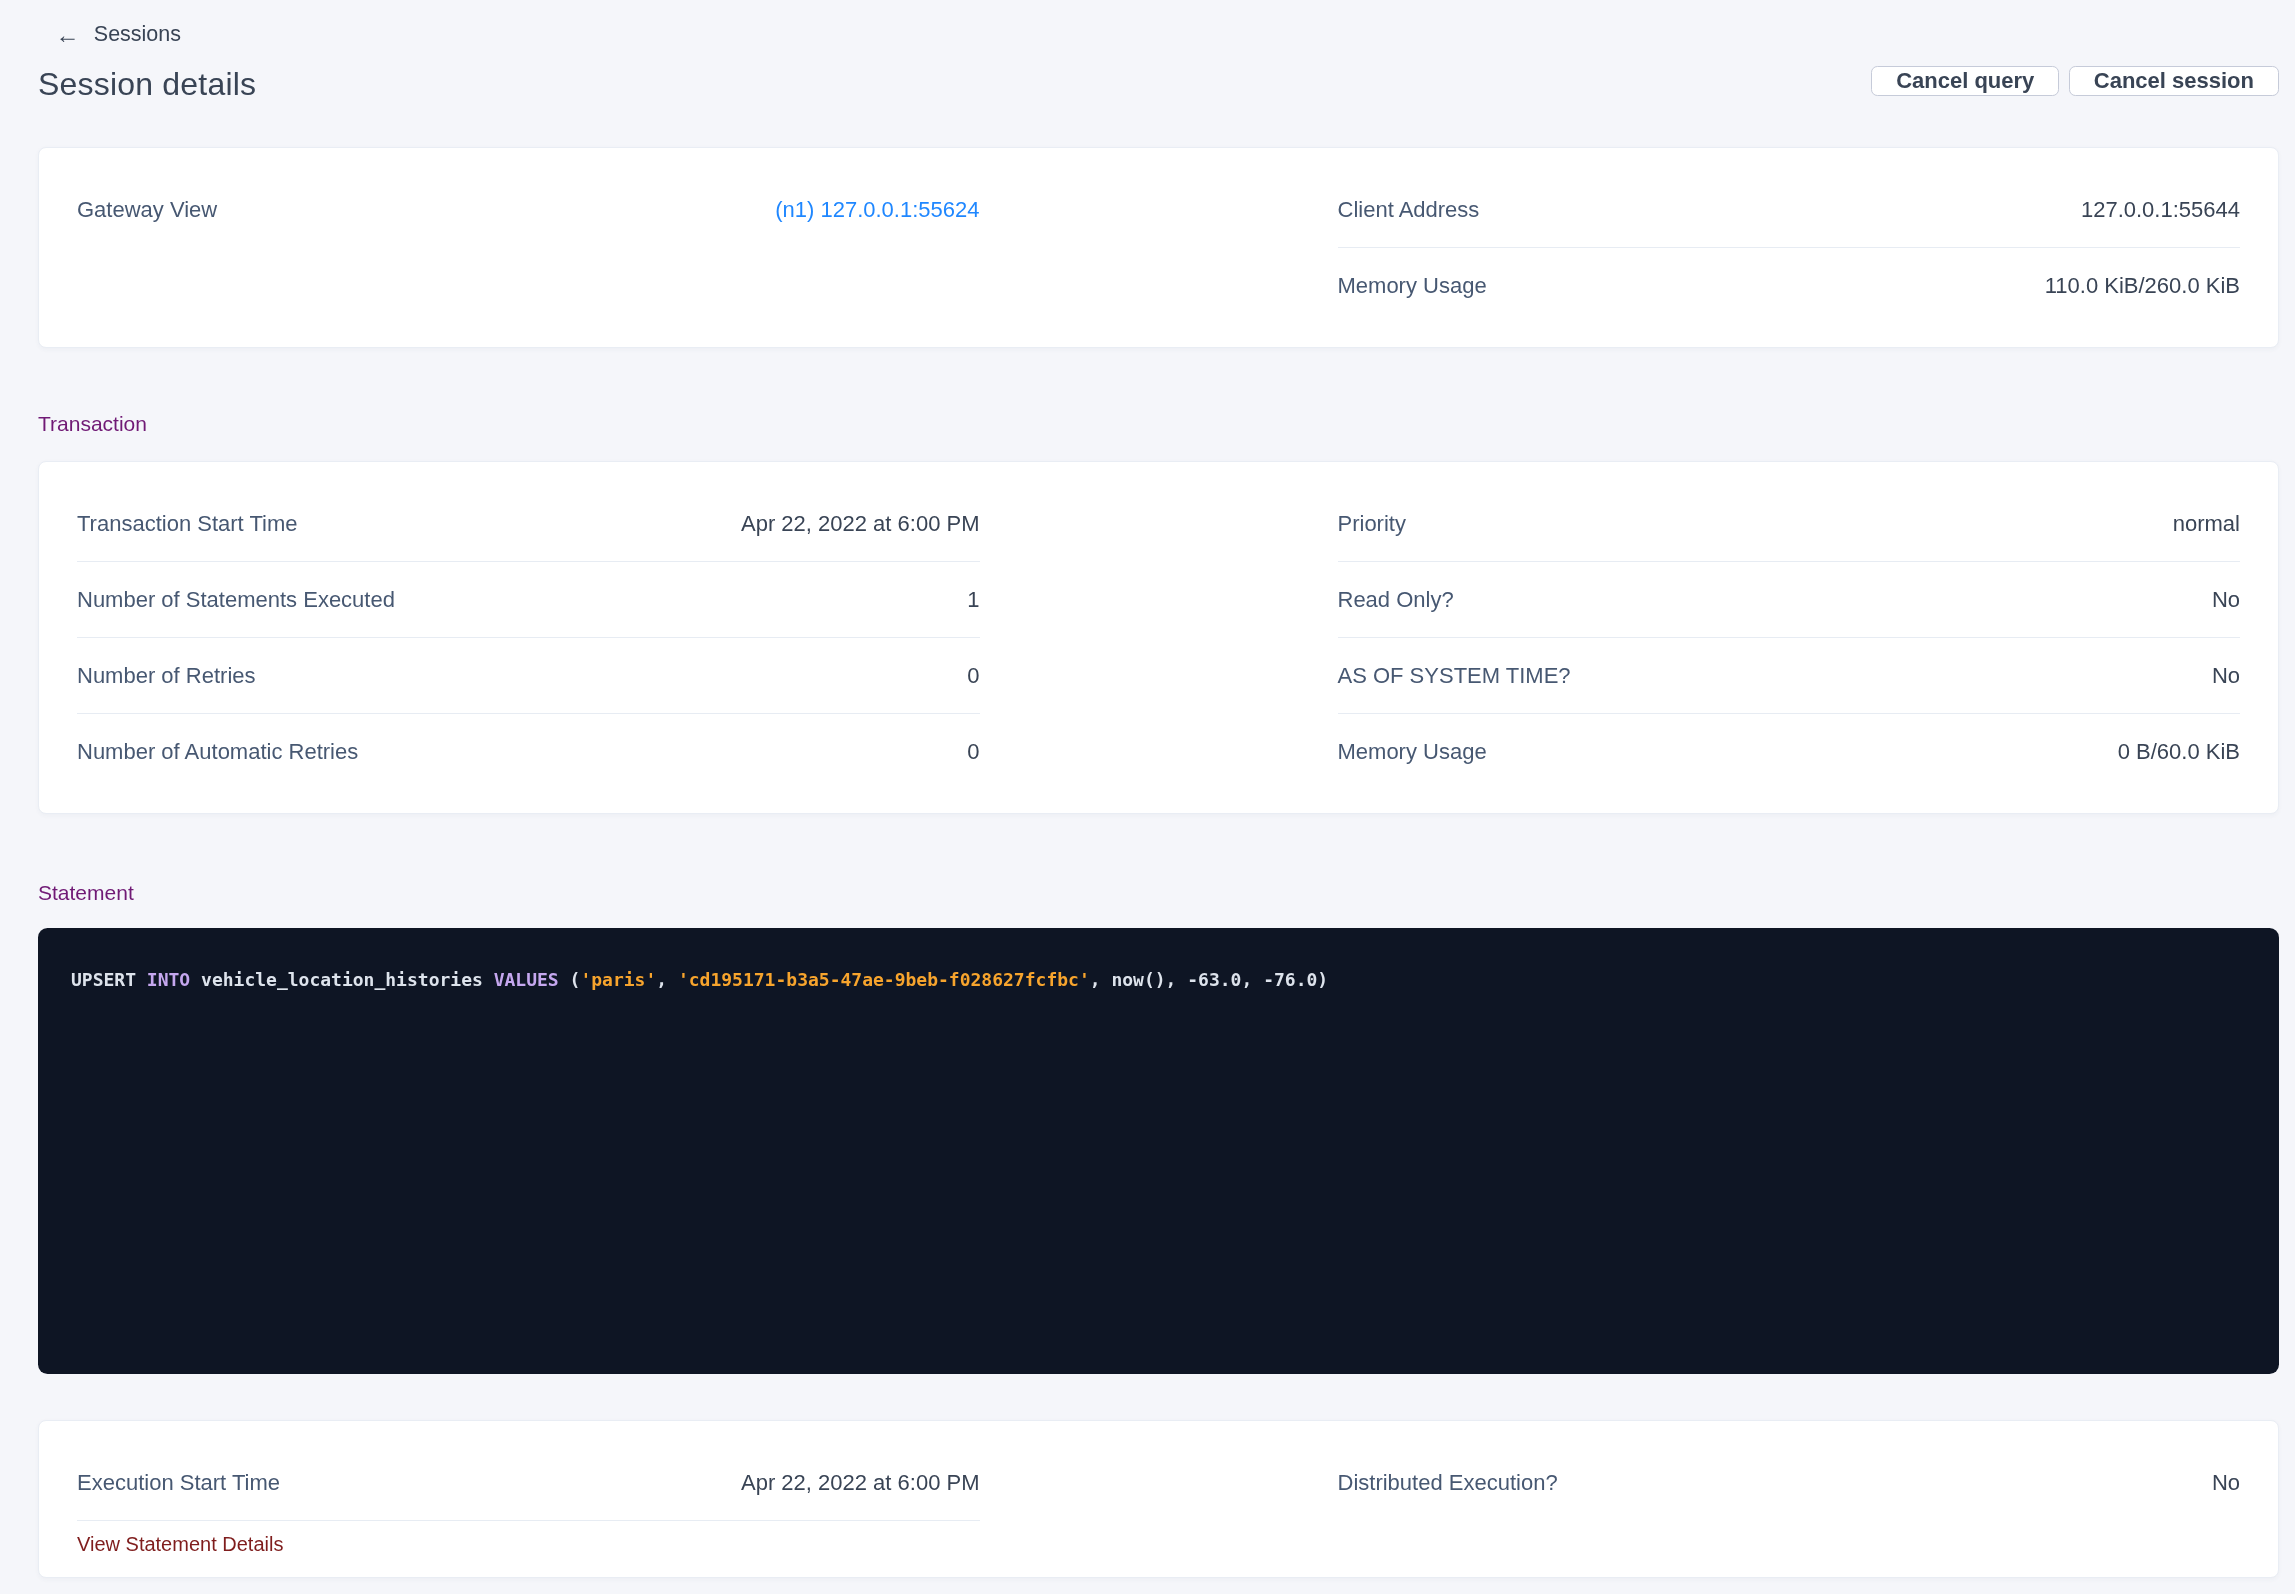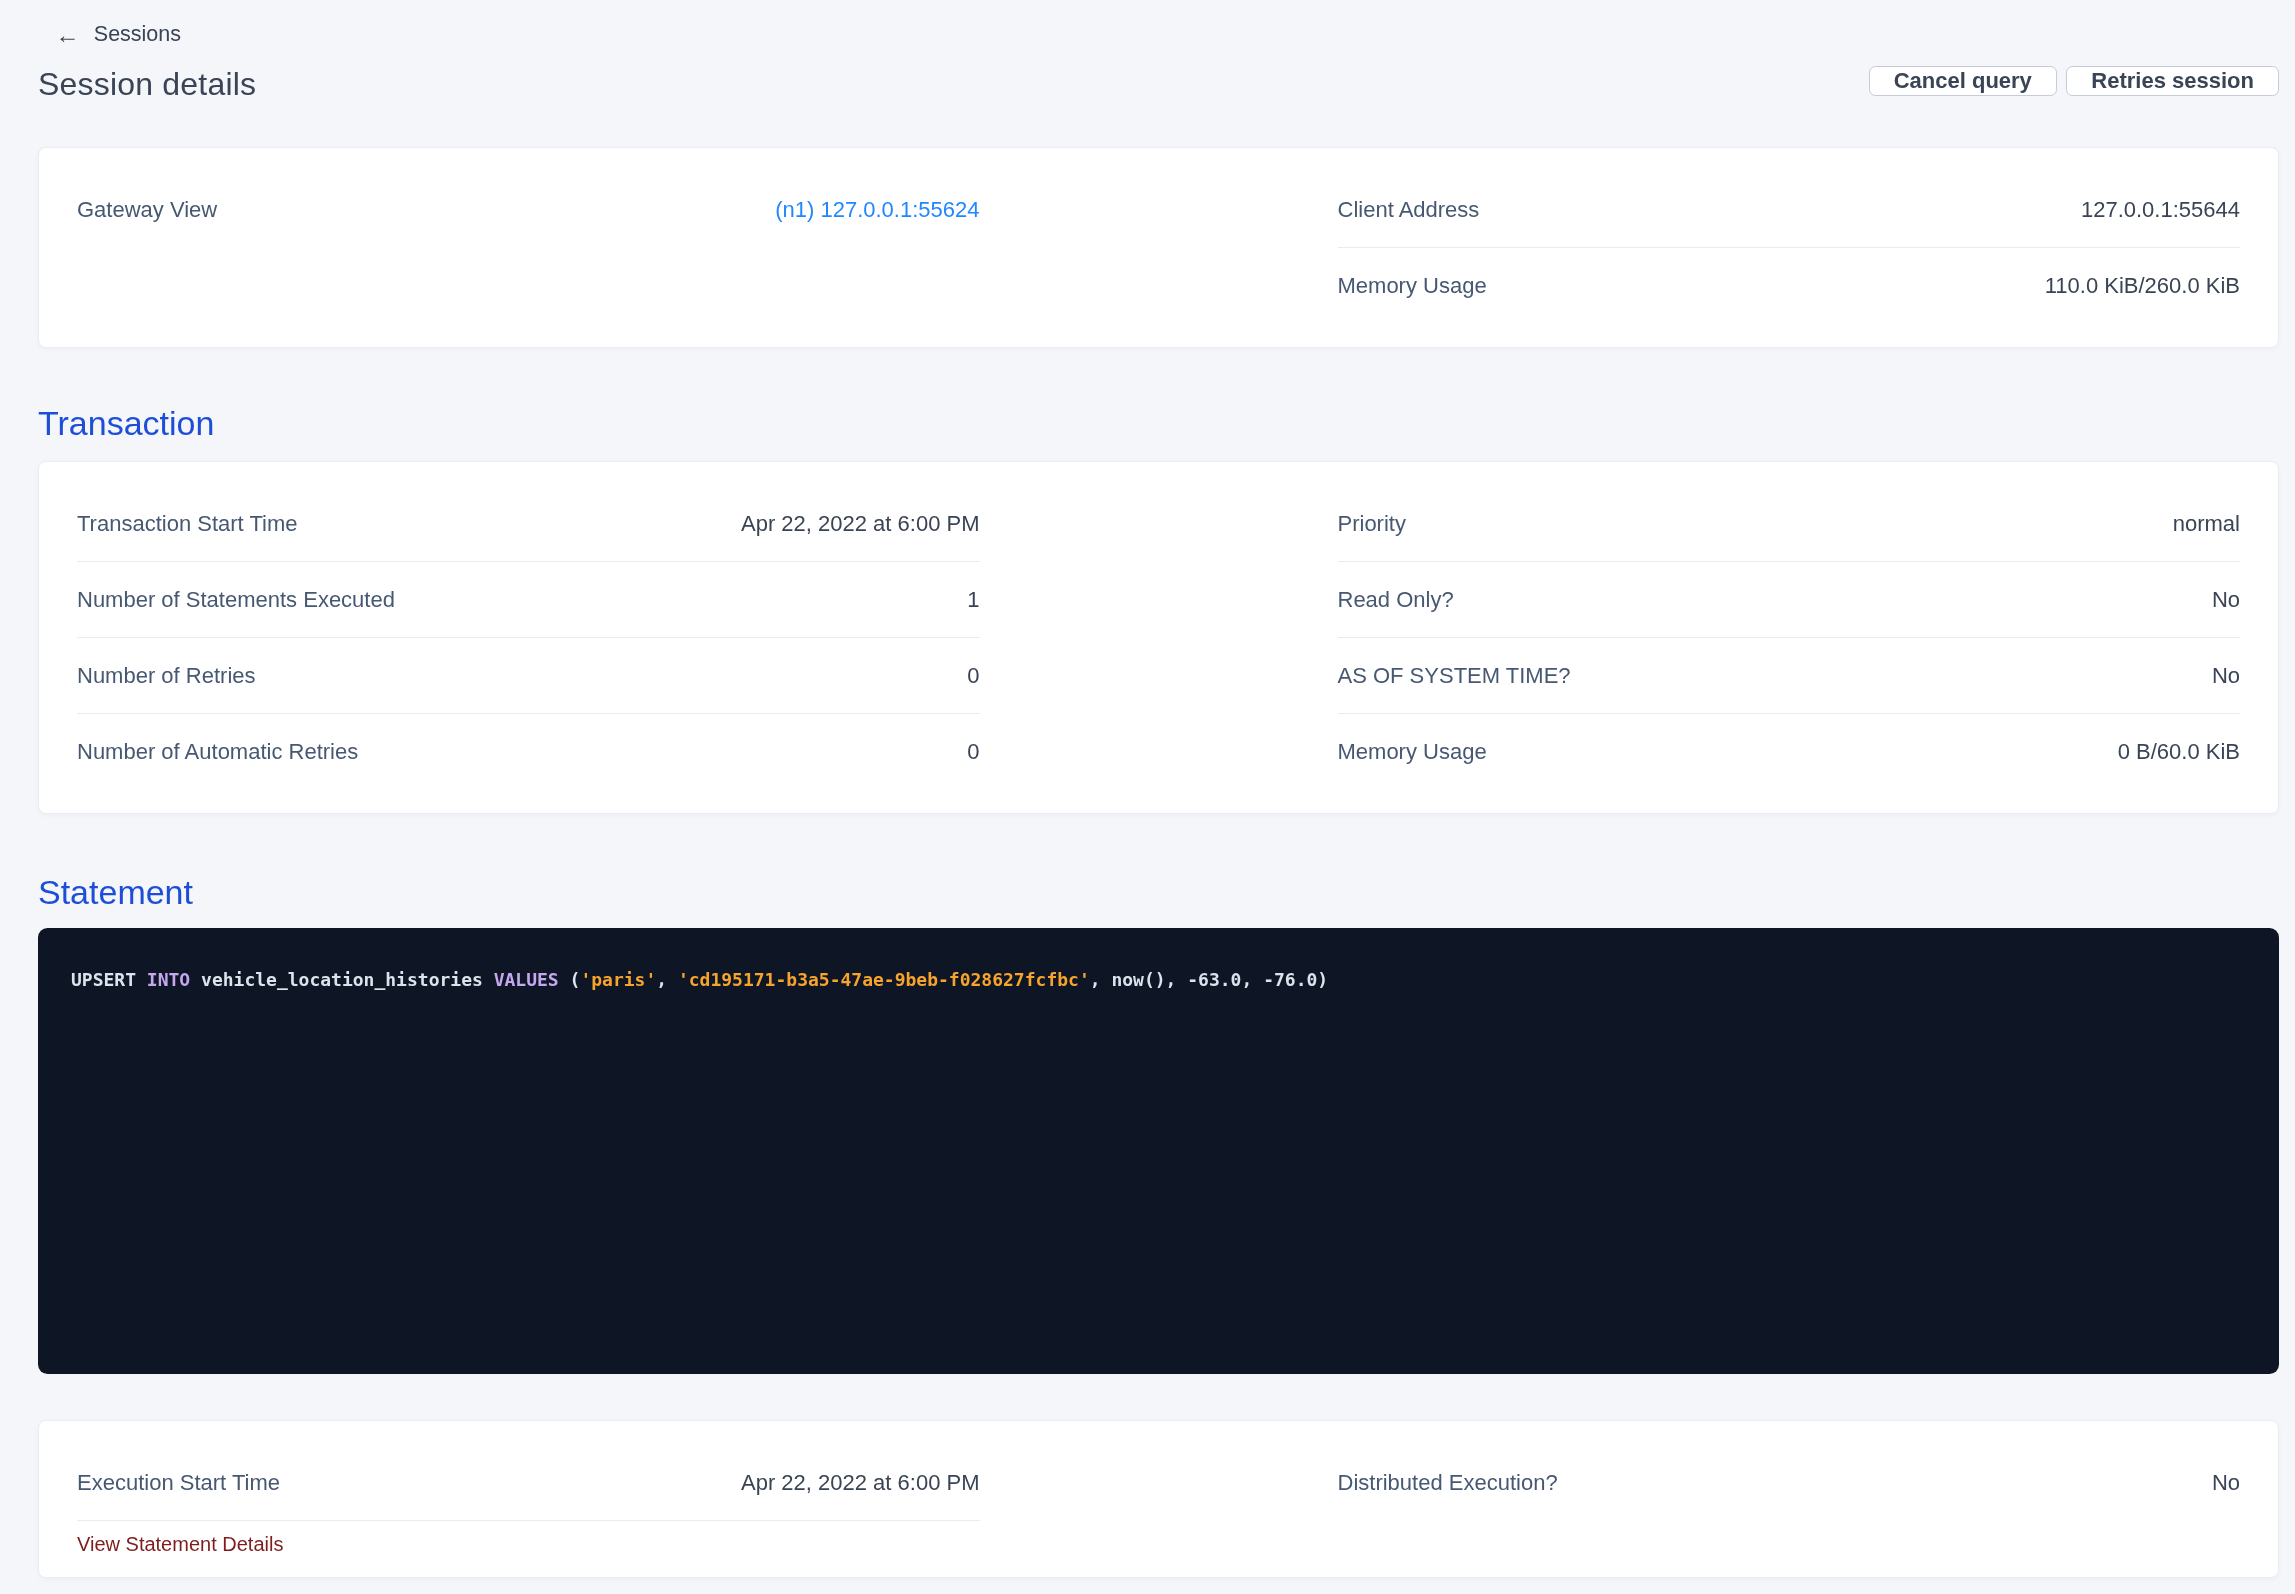--- a/index.html
+++ b/index.html
@@ -55,21 +55,21 @@
   }
   .kv-row + .kv-row { border-top:1.6px solid #e7ecf3; }
   .kv-label { color:#475872; }
   .kv-value { color:#394455; text-align:right; white-space:nowrap; }
   .kv-value.link { color:#1f87ff; cursor:pointer; text-decoration:none; }
 
   .card-session { margin-top:35px; }
 
   .section-heading {
     margin-top:62px;
-    font-size:34px; line-height:27px; font-weight:400; color:#1d4ed8;
+    font-size:21px; line-height:27px; font-weight:400; color:#701a75;
   }
   .card-transaction { margin-top:24px; }
 
   .statement-heading { margin-top:65px; }
 
   
   .sql-box {
     margin-top:22px;
     height:446px;
     background:#0e1524;
@@ -99,21 +99,21 @@
 
   <div class="breadcrumb">
     <span class="arrow">←</span>
     <span>Sessions</span>
   </div>
 
   <div class="header-row">
     <div class="page-title">Session details</div>
     <div class="actions">
       <button class="btn">Cancel query</button>
-      <button class="btn">Retries session</button>
+      <button class="btn">Cancel session</button>
     </div>
   </div>
 
   <div class="card card-session">
     <div class="col col-left">
         <div class="kv-row">
           <span class="kv-label">Gateway View</span>
           <a class="kv-value link">(n1) 127.0.0.1:55624</a>
         </div>
       </div>

